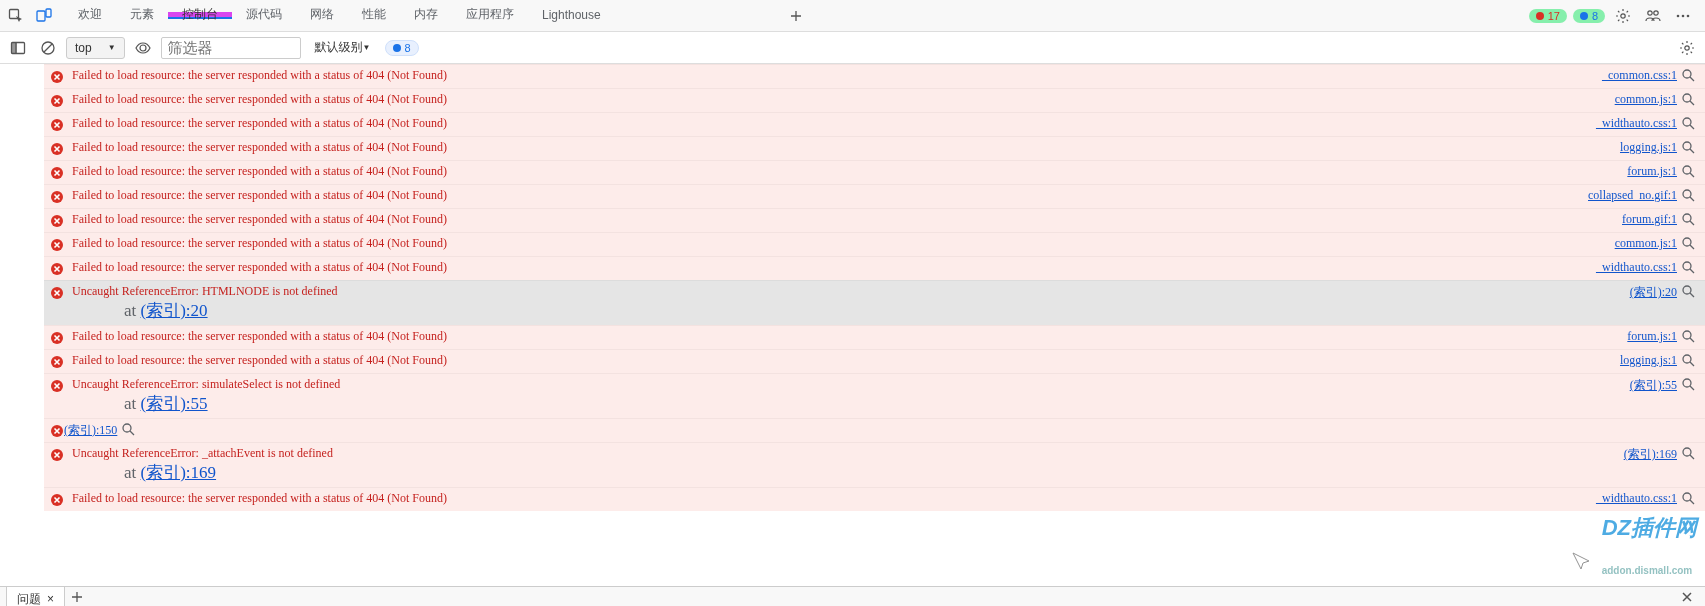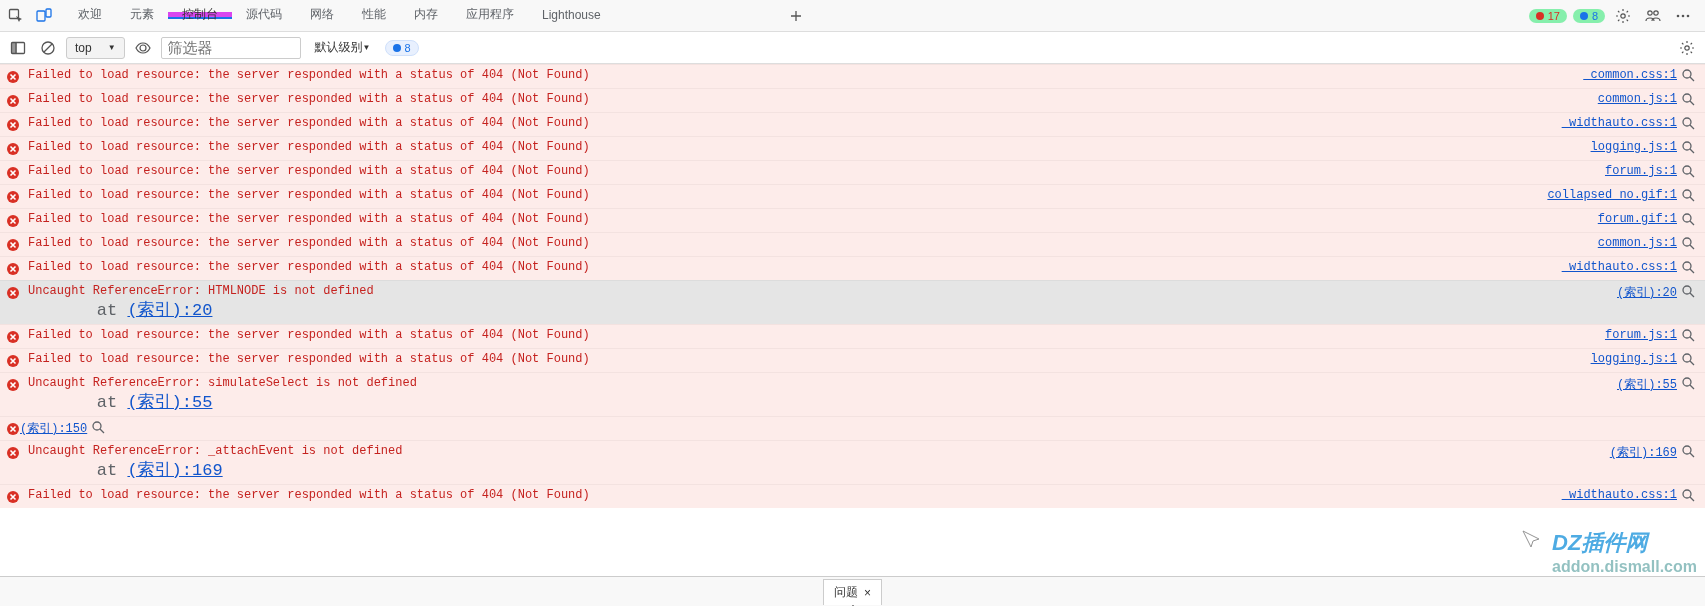--- a/index.html
+++ b/index.html
@@ -1,17 +1,17 @@
 <!DOCTYPE html>
 <html><head>
 <meta charset="utf-8">
 <style>
 * { margin:0; padding:0; box-sizing:border-box; }
 body { font-family:"Segoe UI","Microsoft YaHei",sans-serif; font-size:12px; color:#333; background:#fff; width:1705px; height:606px; overflow:hidden; position:relative; }
-.mono { font-family:Liberation Mono, monospace; }
+.mono { font-family:Liberation Serif, serif;padding-left:44px; }
 
 
 .tabbar { height:32px; border-bottom:1px solid #ddd; display:flex; align-items:center; padding:12px 4px; background:#f8f8f8; }
 .tabbar .lefticons { display:flex; align-items:center; gap:4px; padding-right:8px; }
 .iconbtn { width:24px; height:24px; display:flex; align-items:center; justify-content:center; border-radius:3px; cursor:pointer; color:#555; }
 .iconbtn.blue { color:#1a73e8; }
 .tabs { display:flex; align-items:stretch; height:100%; flex:1; }
 .tab { padding:0 14px; display:flex; align-items:center; color:#5f6368; cursor:pointer; border-bottom:2px solid transparent; }
 .tab.active { color:#333; border-bottom-color:#1a73e8; background:#d946ef; }
 .tabbar .right { display:flex; align-items:center; gap:6px; padding-right:6px; }
@@ -37,26 +37,26 @@
 .row.error2 { background:#e5e5e5; color:#c5221f; }
 .row .eicon { width:14px; height:14px; margin-top:2px; flex:0 0 14px; }
 .row .msg { flex:1; padding-left:8px; white-space:pre; }
 .row .src { text-align:left; padding-right:4px; }
 .row .src a { color:#1155cc; text-decoration:underline; cursor:pointer; }
 .row .mag { width:18px; text-align:center; color:#5f6368; cursor:pointer; }
 .stack { padding-left:40px; color:#5f6368; font-size:17px; }
 .stack a { color:#1155cc; text-decoration:underline; cursor:pointer; }
 
 
-.drawer { position:absolute; left:0; right:0; bottom:0; height:30px; border-top:1px solid #ccc; background:#f8f8f8; display:flex; align-items:center; padding:0 6px;flex-direction:column; }
+.drawer { position:absolute; left:0; right:0; bottom:0; height:20px; border-top:1px solid #ccc; background:#f8f8f8; display:flex; align-items:center; padding:0 6px; }
 .dtab { padding:4px 10px; background:#fff; border:1px solid #ccc; border-bottom:none; display:flex; align-items:center; gap:6px; font-size:12px; cursor:pointer; height:26px; position:relative; top:2px; }
 .dtab .x { cursor:pointer; }
 .drawer .spacer { flex:1; }
-.watermark { position:absolute; right:8px; bottom:30px; color:#3ba3e0; font-style:italic; font-weight:bold; font-size:22px; display:flex; align-items:flex-start; gap:6px; opacity:.9; }
-.watermark .sub { font-size:16px; color:#8bb; font-style:normal; display:block; }
+.watermark { position:absolute; right:8px; bottom:30px; color:#3ba3e0; font-style:italic; font-weight:bold; font-size:22px; display:flex; align-items:flex-end; gap:6px; opacity:.9; }
+.watermark .sub { font-size:10px; color:#8bb; font-style:normal; display:block;margin-top:22px; }
 
 svg { display:block; }
 .tri { font-size:8px; }
 </style>
 </head>
 <body>
 
 <div class="tabbar">
   <div class="lefticons">
     <div class="iconbtn">

